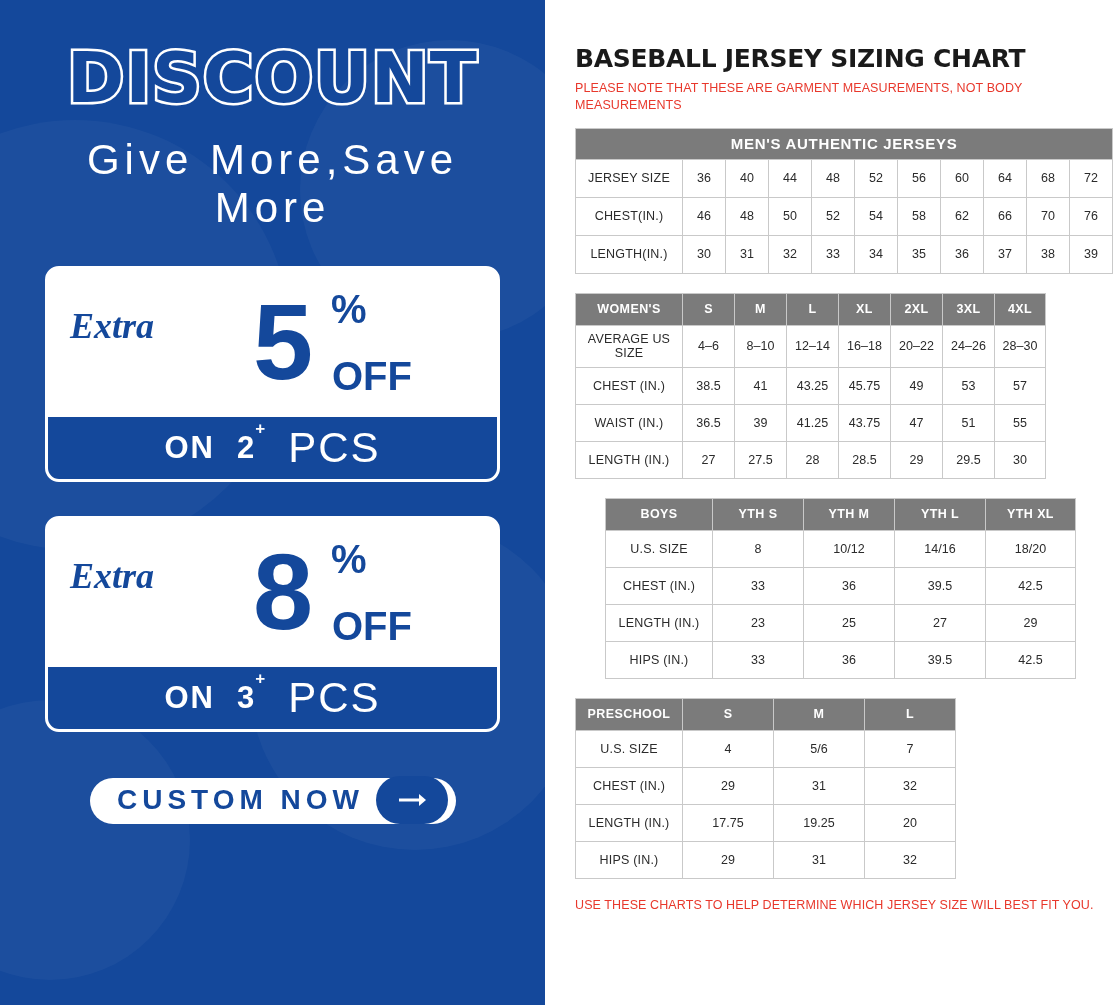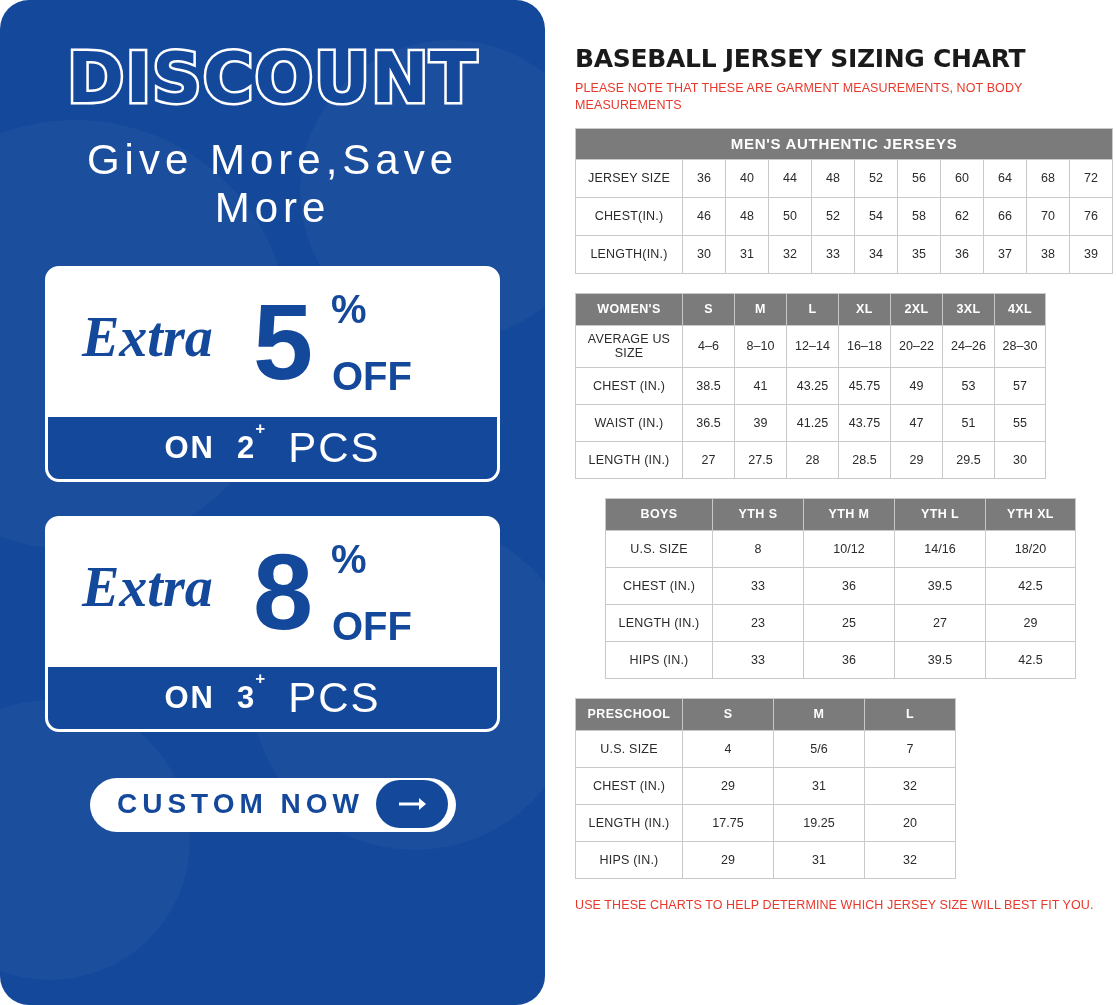--- a/index.html
+++ b/index.html
@@ -21,21 +21,20 @@
   }
 
   
   .promo-panel {
     position: relative;
     width: 545px;
     height: 1005px;
     background: #14489b;
     overflow: hidden;
     flex: 0 0 545px;
-    border-radius: 29px;
   }
   .promo-bg-swirl {
     position: absolute;
     border-radius: 50%;
     background: rgba(255,255,255,0.035);
     pointer-events: none;
   }
   .sw1 { width: 430px; height: 430px; left: -140px; top: 120px; }
   .sw2 { width: 330px; height: 330px; left: 250px; top: 520px; }
   .sw3 { width: 280px; height: 280px; left: -90px; top: 700px; }
@@ -78,24 +77,24 @@
     overflow: hidden;
     background: #ffffff;
   }
   .offer-top {
     background: #ffffff;
     height: 148px;
     position: relative;
   }
   .offer-extra {
     position: absolute;
-    left: 34px;
+    left: 22px;
     top: 36px;
     color: #14489b;
-    font-size: 56px;
+    font-size: 36px;
     font-weight: bold;
     font-style: italic;
     font-family: "Liberation Serif", serif;
     letter-spacing: 0px;
   }
   .offer-num {
     position: absolute;
     left: 205px;
     top: 8px;
     color: #14489b;
@@ -145,21 +144,21 @@
   .offer-qty sup { font-size: 17px; top: -0.75em; position: relative; }
   .offer-pcs {
     font-size: 42px;
     font-weight: normal;
     letter-spacing: 2px;
   }
 
   .custom-now {
     margin: 46px auto 0 auto;
     width: 366px;
-    height: 54px;
+    height: 46px;
     background: #ffffff;
     border-radius: 33px;
     display: flex;
     align-items: center;
     justify-content: space-between;
     padding: 0 8px 2px 0;
     box-sizing: border-box;
   }
   .custom-now-label {
     flex: 1;

